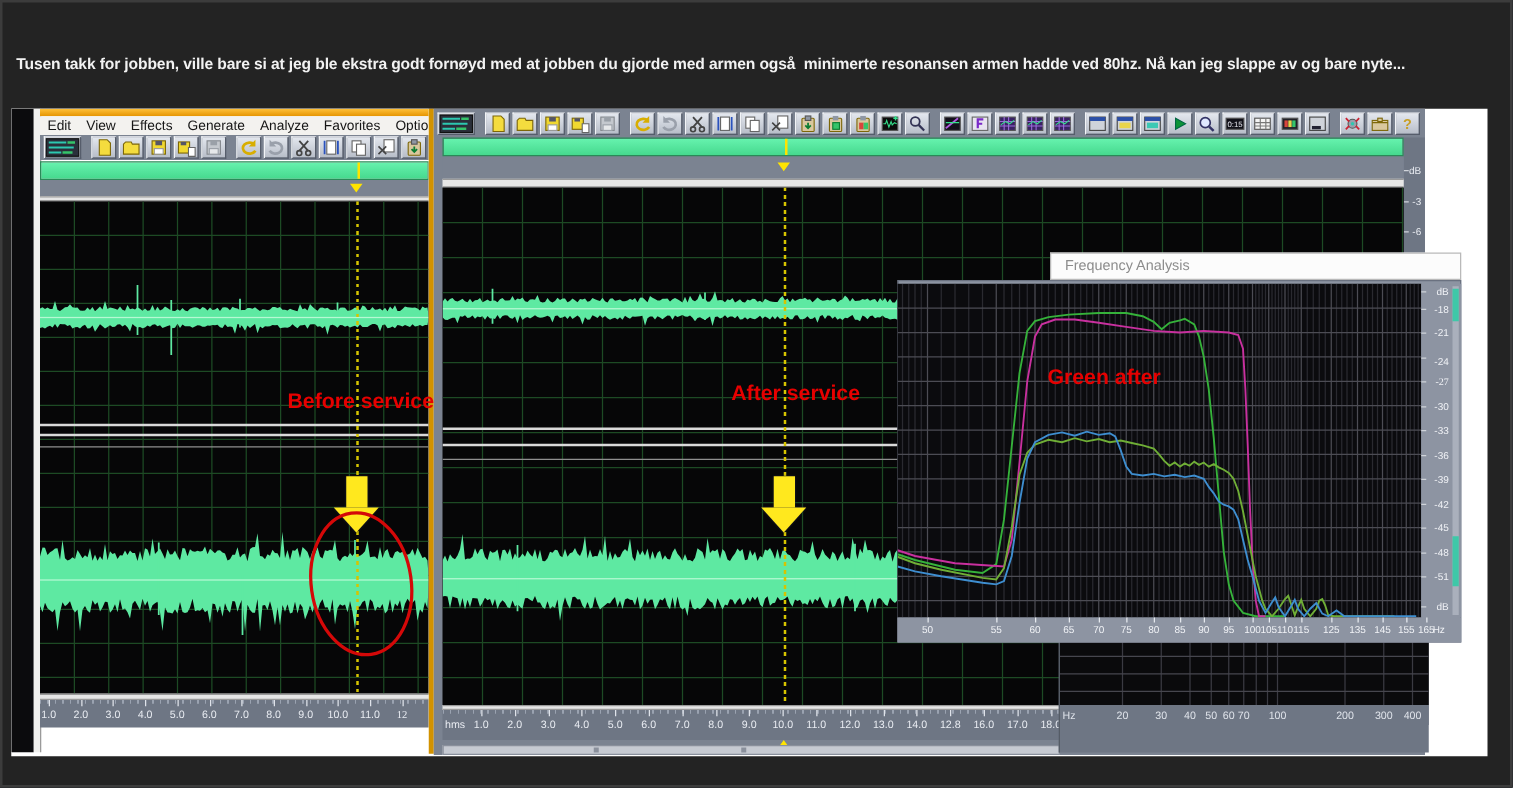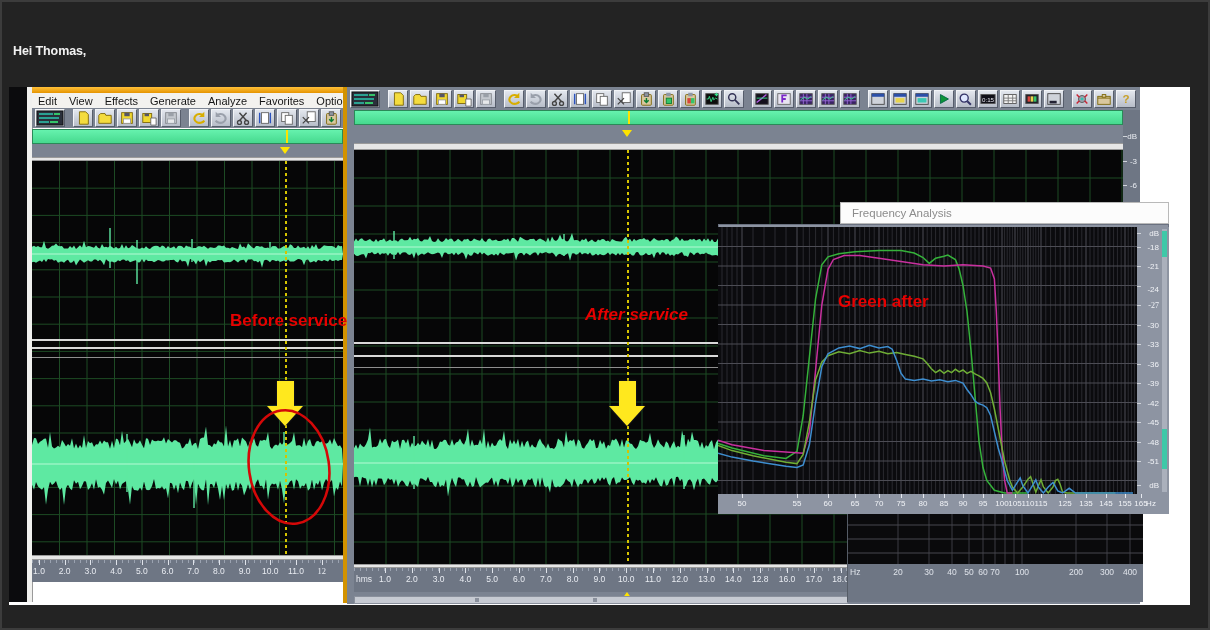--- a/index.html
+++ b/index.html
@@ -216,21 +216,20 @@
         <rect x="8" y="4" width="4" height="3" fill="#d9c89e" stroke="#7d6708"></rect>
       </symbol>
     <symbol id="sy-help" viewBox="0 0 20 18">
         <text x="10" y="14" font-size="13" font-weight="bold" fill="#c8a028" text-anchor="middle">?</text>
       </symbol>
   </defs>
 </svg>
 
 <div class="page">
   <div class="msg">
-    <div>Hei Thomas,</div>
     <div>Tusen takk for jobben, ville bare si at jeg ble ekstra godt fornøyd med at jobben du gjorde med armen også  minimerte resonansen armen hadde ved 80hz. Nå kan jeg slappe av og bare nyte...</div>
     <div>Jeg ser det er 2 et dobbelt sett av skurer ved armlageret; en større ringformet og en liten i midten, var det den yttre/ringen du justerte/strammet?</div>
   </div>
 
   <div class="canvas">
 
     <div class="winL">
       <div class="winL-black"></div>
       <div class="winL-border"></div>
       <div class="titlebar"></div>
@@ -897,21 +896,21 @@
           <div class="rtick" style="left: 423px;"></div>
           <div class="rlabel" style="left: 433px;">Hz</div>
         </div>
       <div class="fa-scroll">
           <i style="top:2px;height:26px;"></i>
           <i style="top:200px;height:40px;"></i>
         </div>
     </div>
 
     <div class="ann" style="left:221px;top:224px;">Before service</div>
-    <div class="ann" style="left:576px;top:218px;font-style:italic;">After service</div>
+    <div class="ann" style="left:576px;top:218px;">After service</div>
     <div class="ann" style="left:829px;top:205px;">Green after</div>
     <div class="yarrow" style="left:258px;top:294px;">
         <div class="shaft"></div>
         <div class="head"></div>
       </div>
     <div class="yarrow" style="left:600px;top:294px;">
         <div class="shaft"></div>
         <div class="head"></div>
       </div>
     <svg class="redellipse" style="left:230px;top:310px;" width="100" height="140">

